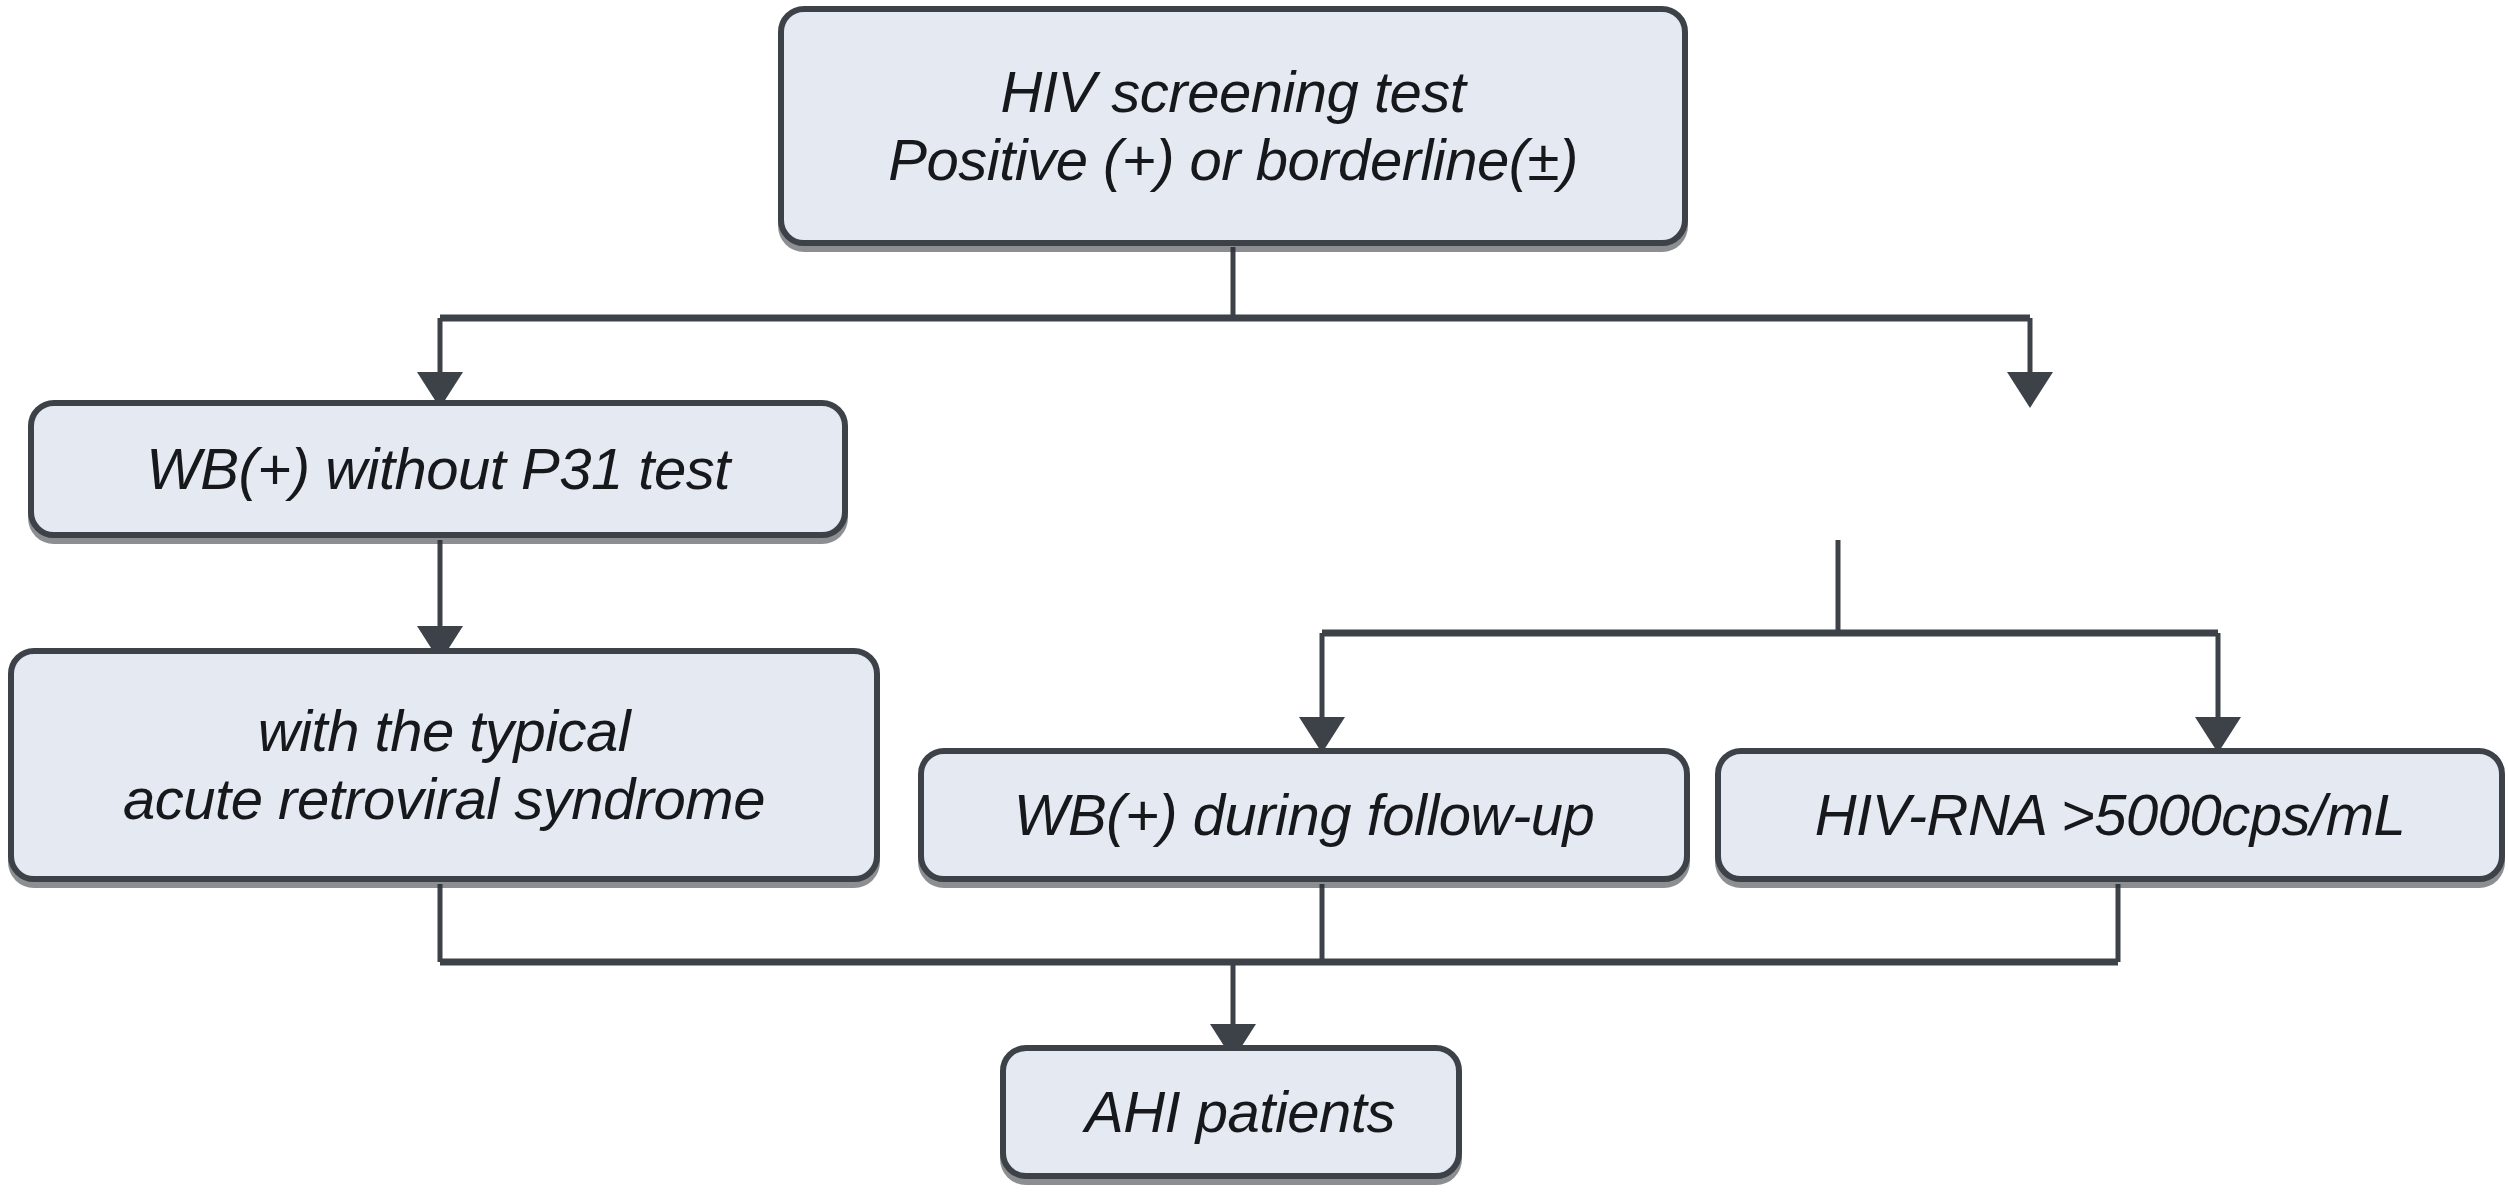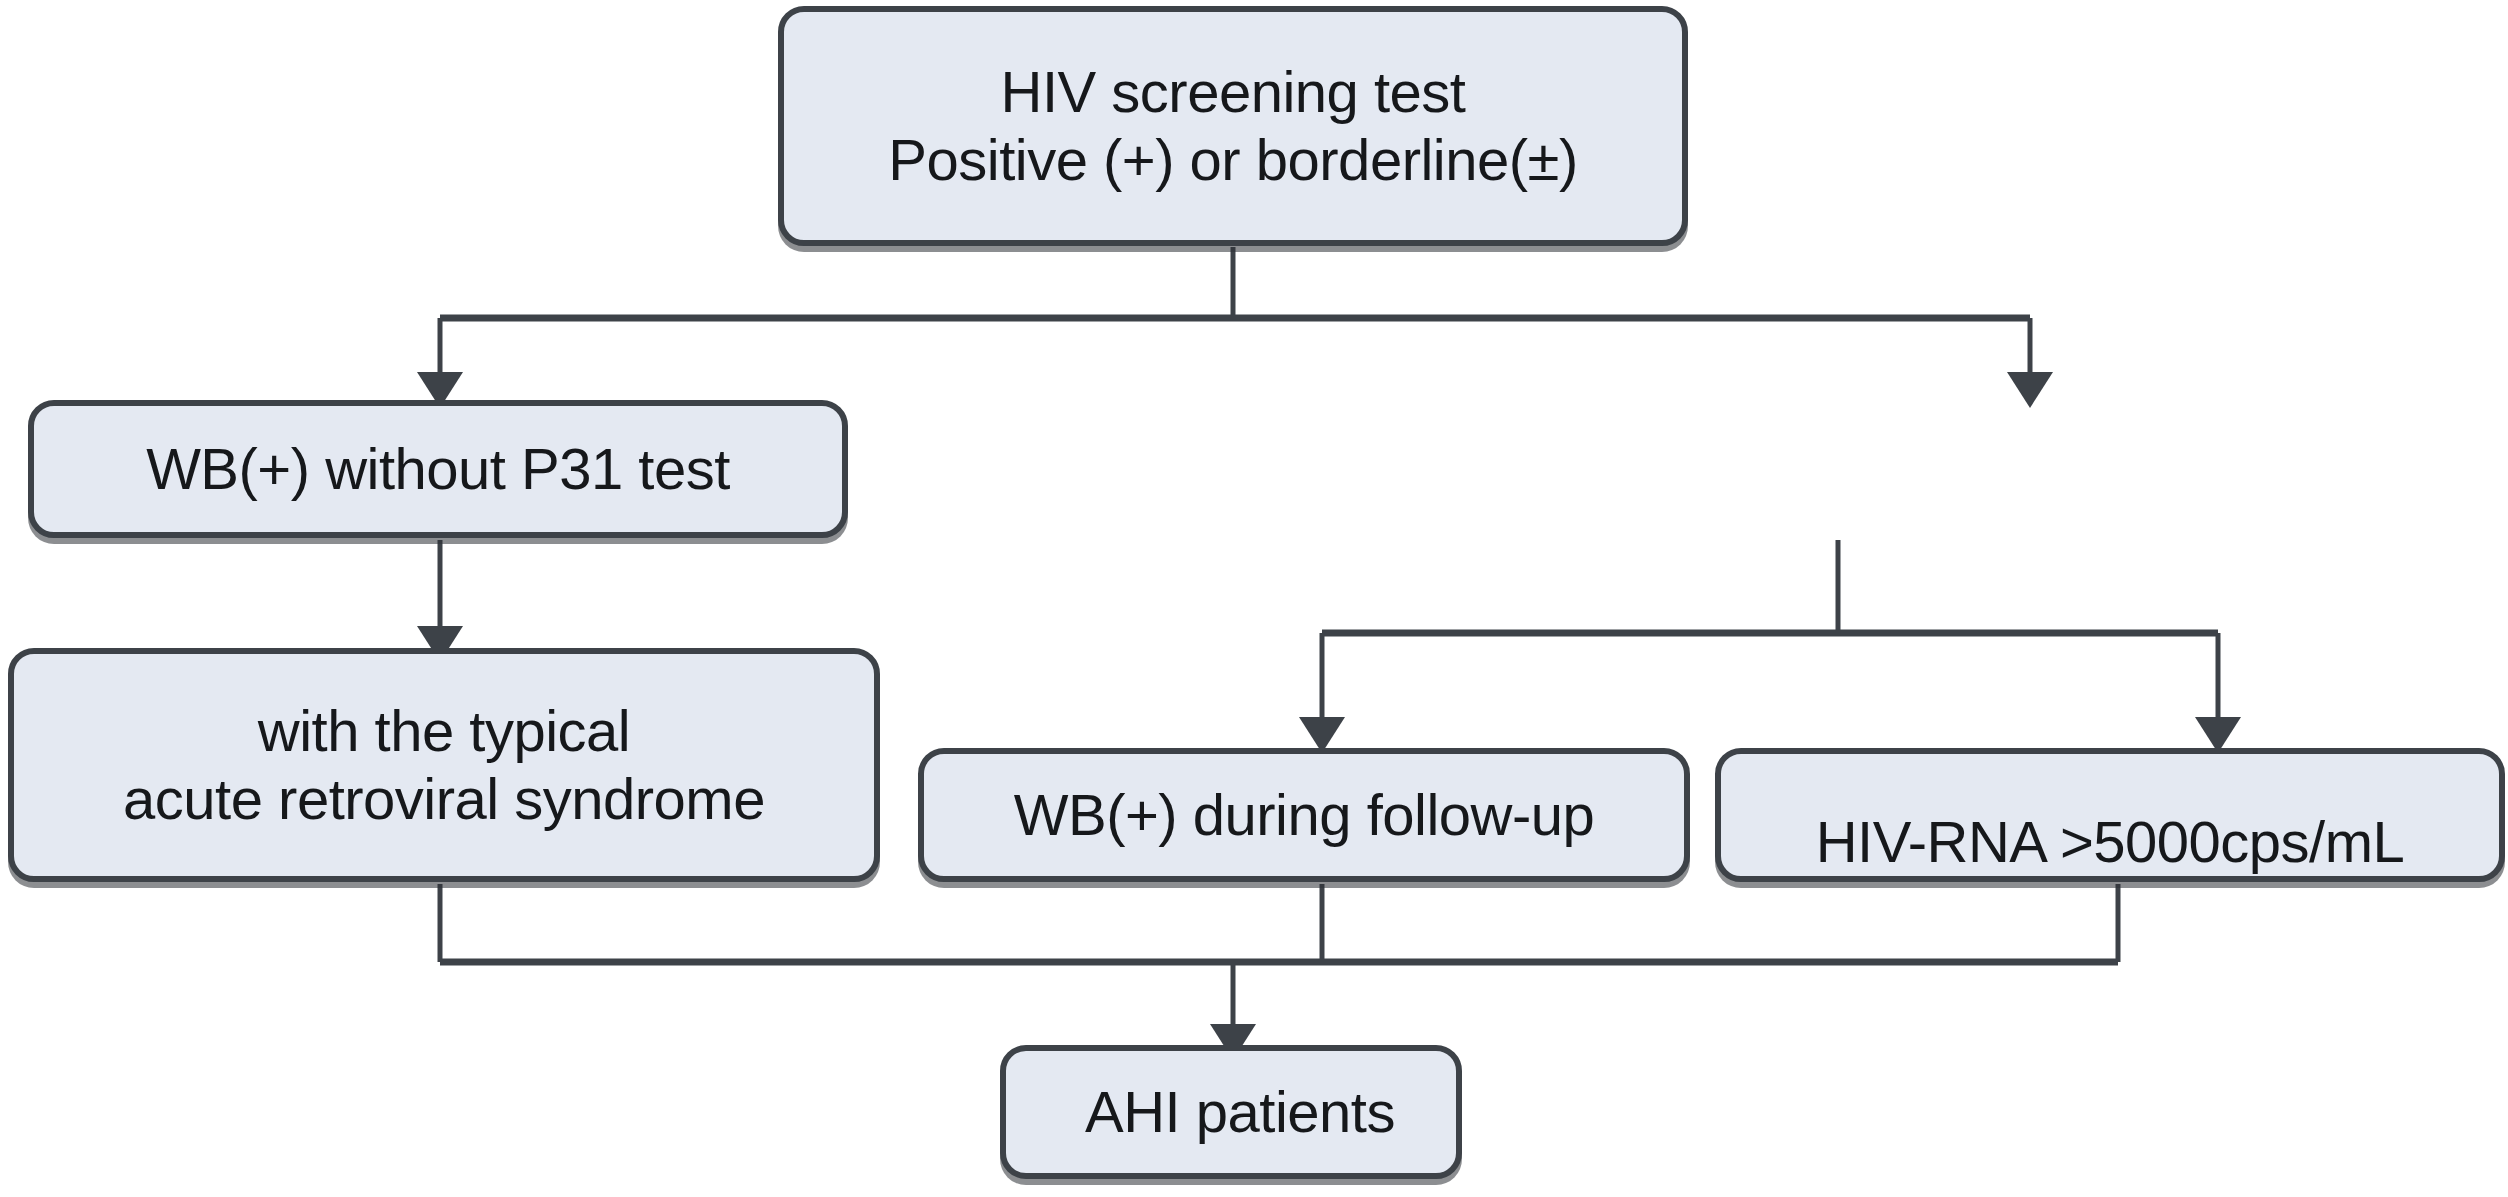--- a/index.html
+++ b/index.html
@@ -11,20 +11,21 @@
     width: 2508px;
     height: 1197px;
     font-family: "Liberation Sans", sans-serif;
     overflow: hidden;
   }
   #flow-root {
     position: relative;
     width: 2508px;
     height: 1197px;
     background: #ffffff;
+    font-style: italic;
   }
   svg.canvas {
     position: absolute;
     top: 0;
     left: 0;
     width: 2508px;
     height: 1197px;
   }
   .node-box {
     position: absolute;
@@ -111,21 +112,21 @@
 
   <div class="node-box" style="left:918px; top:748px; width:772px; height:134px;">
     <div class="node-label">WB(+) during follow-up</div>
   </div>
 
   <div class="node-box" style="left:8px; top:648px; width:872px; height:234px;">
     <div class="node-label">with the typical
 acute retroviral syndrome</div>
   </div>
 
-  <div class="node-box" style="left:1715px; top:748px; width:790px; height:134px;align-items:flex-end;">
+  <div class="node-box" style="left:1715px; top:748px; width:790px; height:134px;">
     <div class="node-label">HIV-RNA &gt;5000cps/mL</div>
   </div>
 
   <div class="node-box" style="left:1000px; top:1045px; width:462px; height:134px;padding-left:18px;">
     <div class="node-label">AHI patients</div>
   </div>
 
 </div>
 
 </body></html>

